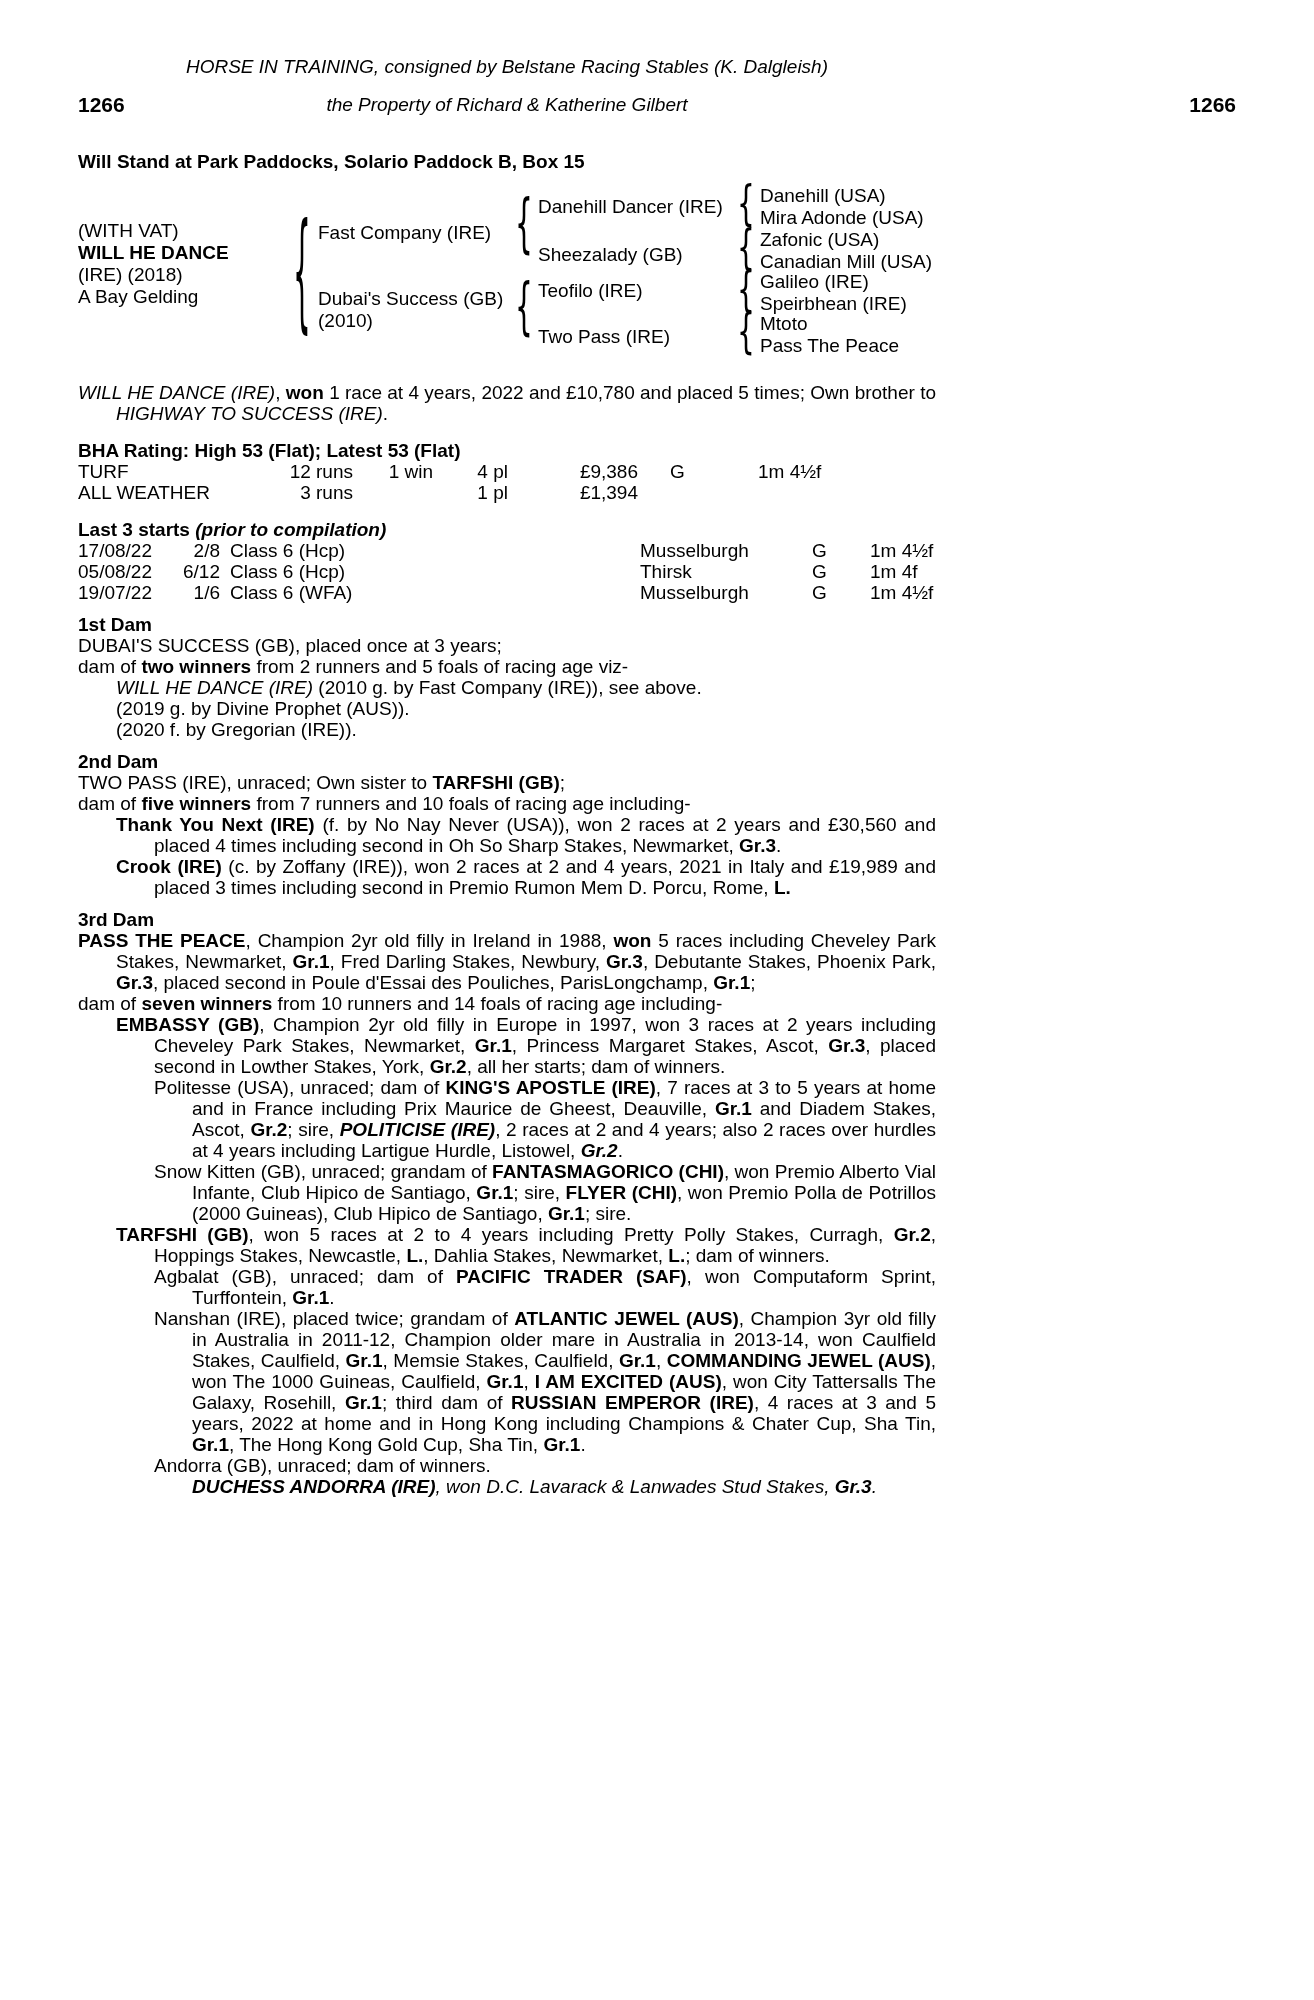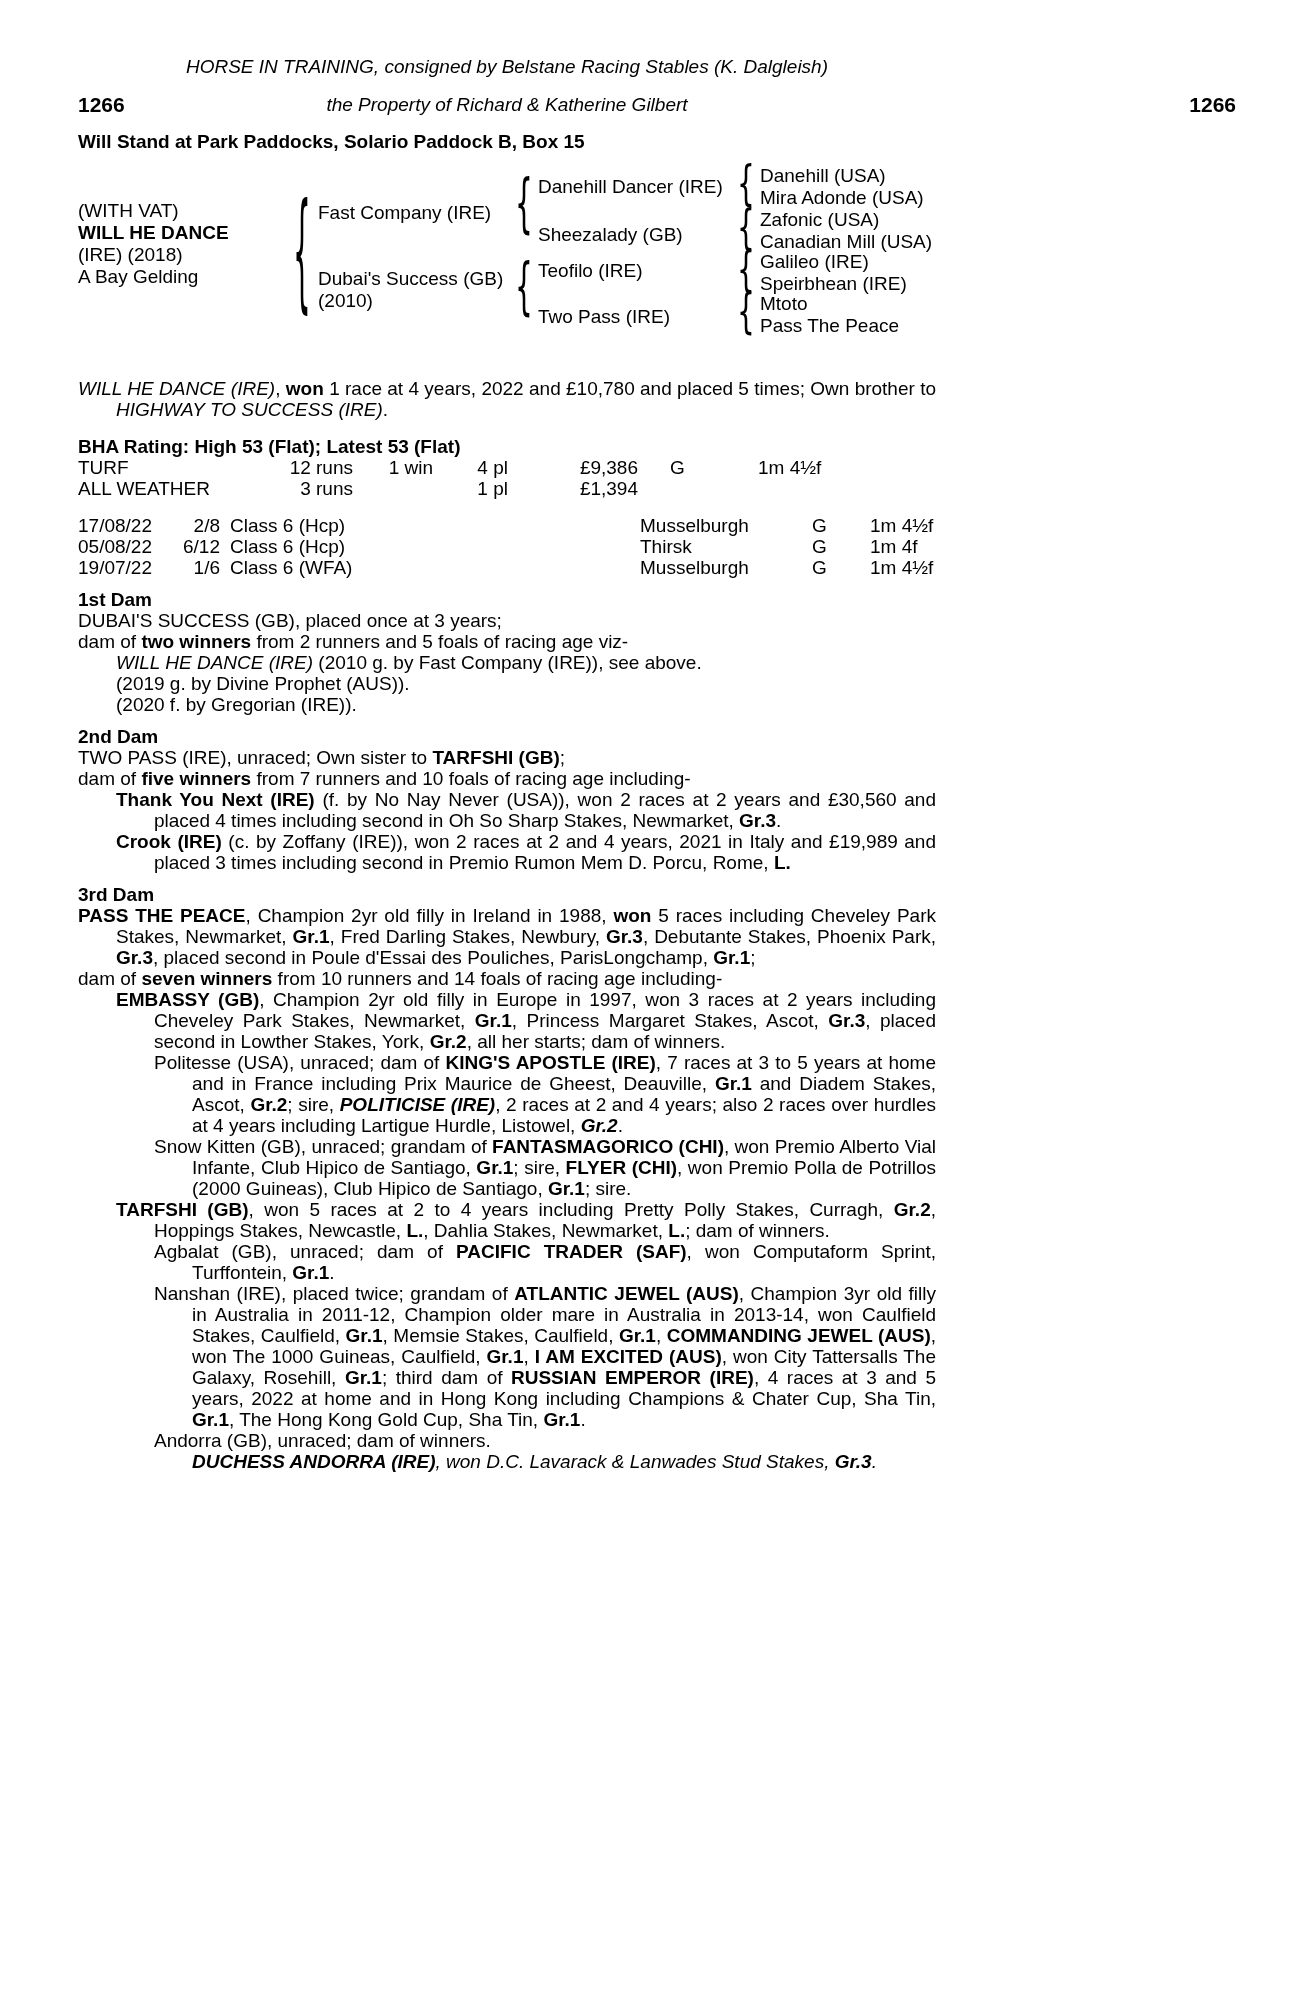--- a/index.html
+++ b/index.html
@@ -11,33 +11,33 @@
   .page{padding:56px 78px 0 78px;width:1158px;box-sizing:content-box;}
   .textcol{width:858px;}
   .b{font-weight:700;}
   .i{font-style:italic;}
   .consignor{text-align:center;font-style:italic;width:858px;}
   .lot-row{position:relative;width:1158px;height:44px;margin-top:6px;}
   .lot-num{font-size:21px;line-height:44px;font-weight:700;position:absolute;top:0;}
   .lot-left{left:0;}
   .lot-right{right:0;}
   .property{position:absolute;left:0;top:0;width:858px;text-align:center;font-style:italic;line-height:44px;}
-  .stand{font-weight:700;margin-top:4px;}
+  .stand{font-weight:700;margin-top:24px;}
   
   .pedigree{position:relative;height:178px;margin-top:12px;width:940px;}
   .pname{position:absolute;white-space:nowrap;line-height:21px;}
   .brace{position:absolute;width:24px;display:flex;align-items:center;justify-content:center;overflow:visible;}
   .brace span{font-size:28px;line-height:1;display:block;font-family:"DejaVu Sans",sans-serif;}
   
   .para{margin:0;text-align:justify;width:858px;}
   .indent0{padding-left:38px;text-indent:-38px;box-sizing:border-box;}
   .indent1{padding-left:76px;text-indent:-38px;box-sizing:border-box;}
   .indent2{padding-left:114px;text-indent:-38px;box-sizing:border-box;}
   .indent3{padding-left:152px;text-indent:-38px;box-sizing:border-box;font-style:italic;}
-  .intro{margin-top:36px;}
+  .intro{margin-top:20px;}
   
   .record-block{margin-top:16px;width:858px;}
   .record-heading{font-weight:700;}
   .bha-row{display:grid;grid-template-columns:205px 70px 80px 75px 130px 120px auto;}
   .bha-row .c-runs,.bha-row .c-wins,.bha-row .c-places,.bha-row .c-earnings{text-align:right;}
   .bha-row .c-going{padding-left:32px;box-sizing:border-box;}
   .starts-row{display:grid;grid-template-columns:100px 42px 420px 172px 58px auto;}
   .starts-row .c-pos{text-align:right;}
   .starts-row .c-cls{padding-left:10px;box-sizing:border-box;}
   
@@ -130,20 +130,21 @@
           <div class="cell c-wins"></div>
           <div class="cell c-places">1 pl</div>
           <div class="cell c-earnings">£1,394</div>
           <div class="cell c-going"></div>
           <div class="cell c-distance"></div>
         </div>
       </div>
   </div>
 
   <div class="record-block">
+    <div class="record-heading"><span class="b">Last 3 starts </span><span class="i">(prior to compilation)</span></div>
     <div>
         <div class="starts-row">
           <div class="cell c-date">17/08/22</div>
           <div class="cell c-pos">2/8</div>
           <div class="cell c-cls">Class 6 (Hcp)</div>
           <div class="cell c-course">Musselburgh</div>
           <div class="cell c-going">G</div>
           <div class="cell c-distance">1m 4½f</div>
         </div>
         <div class="starts-row">

